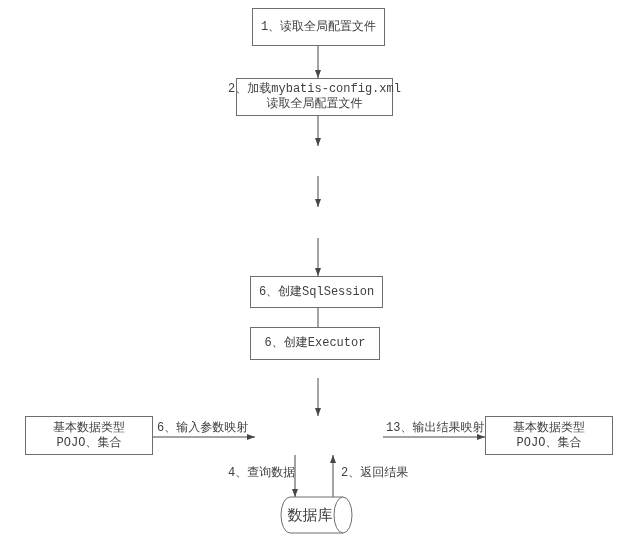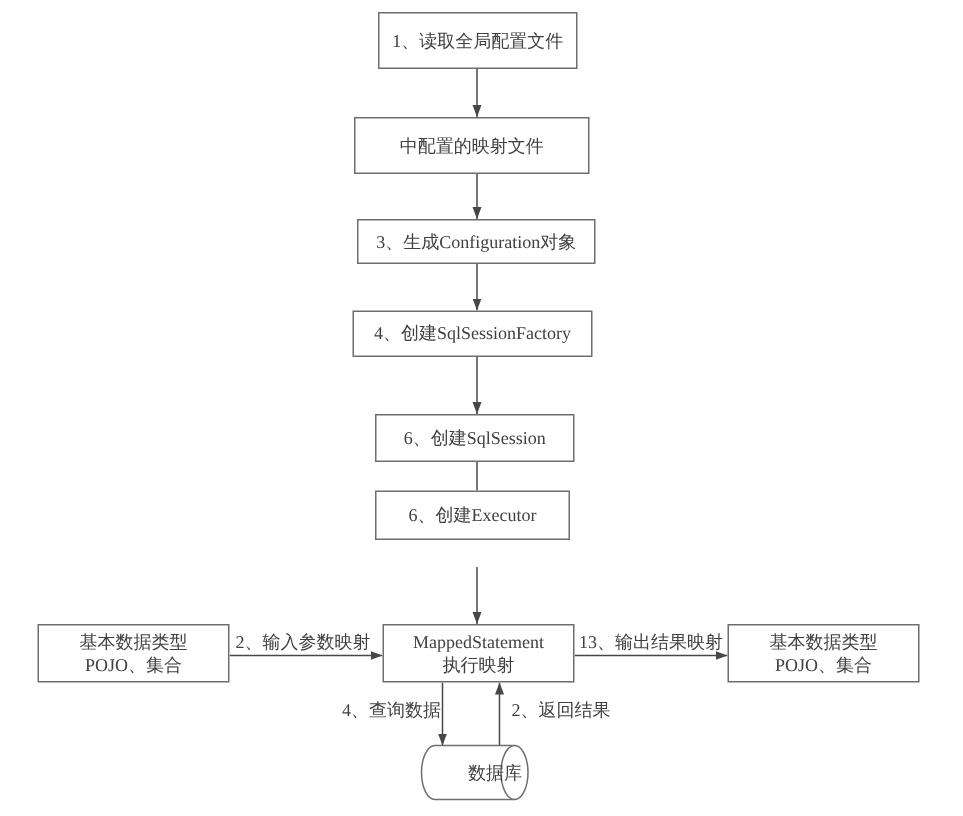--- a/index.html
+++ b/index.html
@@ -1,21 +1,21 @@
 <!DOCTYPE html>
 <html><head>
 <meta charset="utf-8">
 <style>
   html, body { margin: 0; padding: 0; background: #ffffff; }
   #canvas {
     position: relative;
     width: 642px;
     height: 544px;
     background: var(--bg, #ffffff);
-    font-family: Liberation Serif, serif;
+    font-family: Liberation Mono, monospace;
     overflow: hidden;
   }
   .node {
     position: absolute;
     box-sizing: border-box;
     background: #ffffff;
     border: 1px solid var(--box-border, #6e6e6e);
     display: flex;
     flex-direction: column;
     align-items: center;
@@ -31,24 +31,23 @@
     font-size: 12px;
     line-height: 14px;
     color: var(--text, #404040);
     white-space: nowrap;
   }
   .cyl-label {
     position: absolute;
     display: flex;
     align-items: center;
     justify-content: center;
-    font-size: 12px;
+    font-size: 15px;
     color: var(--text, #404040);
     white-space: nowrap;
-    margin-left: 20px;
   }
   svg.connectors {
     position: absolute;
     left: 0; top: 0;
     pointer-events: none;
   }
   .edge { stroke: var(--arrow, #474747); stroke-width: 1; fill: none; }
   .arrowhead { fill: var(--arrow, #474747); stroke: none; }
   .shape { stroke: var(--box-border, #6e6e6e); stroke-width: 1; fill: #ffffff; }
 </style>
@@ -79,54 +78,45 @@
 
     <path class="shape" d="M 343 497 L 290 497 A 9 18 0 0 0 290 533 L 343 533"></path>
     <ellipse class="shape" cx="343" cy="515" rx="9" ry="18"></ellipse>
   </svg>
 
   <div class="node" style="left:252px;top:8px;width:133px;height:38px">
     <span>1、读取全局配置文件</span>
   </div>
 
   <div class="node" style="left:236px;top:78px;width:157px;height:38px">
-    <span>中配置的映射文件</span>
+    <span>2、加载mybatis-config.xml</span>
+    <span>读取全局配置文件</span>
   </div>
 
-  <div class="node" style="left:238px;top:146px;width:159px;height:30px">
-    <span>3、生成Configuration对象</span>
-  </div>
 
-  <div class="node" style="left:235px;top:207px;width:160px;height:31px">
-    <span>4、创建SqlSessionFactory</span>
-  </div>
 
   <div class="node" style="left:250px;top:276px;width:133px;height:32px">
     <span>6、创建SqlSession</span>
   </div>
 
   <div class="node" style="left:250px;top:327px;width:130px;height:33px">
     <span>6、创建Executor</span>
   </div>
 
-  <div class="node" style="left:255px;top:416px;width:128px;height:39px">
-    <span>MappedStatement</span>
-    <span>执行映射</span>
-  </div>
 
   <div class="node" style="left:25px;top:416px;width:128px;height:39px">
     <span>基本数据类型</span>
     <span>POJO、集合</span>
   </div>
 
   <div class="node" style="left:485px;top:416px;width:128px;height:39px">
     <span>基本数据类型</span>
     <span>POJO、集合</span>
   </div>
 
   <div class="cyl-label" style="left:283px;top:497px;width:54px;height:36px">数据库</div>
 
-  <div class="edge-label" style="left:157px;top:421px">2、输入参数映射</div>
+  <div class="edge-label" style="left:157px;top:421px">6、输入参数映射</div>
   <div class="edge-label" style="left:386px;top:421px">13、输出结果映射</div>
   <div class="edge-label" style="left:228px;top:466px">4、查询数据</div>
   <div class="edge-label" style="left:341px;top:466px">2、返回结果</div>
 
 </div>
 
 </body></html>

